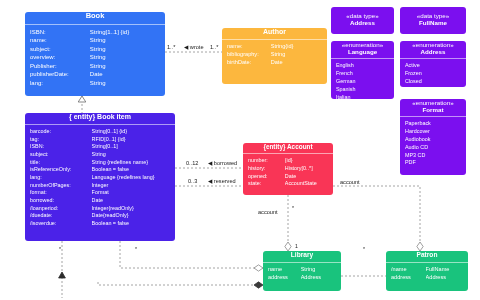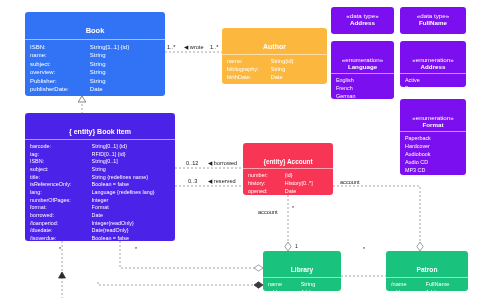--- a/index.html
+++ b/index.html
@@ -7,21 +7,21 @@
     width:480px;height:300px;
     background:#ffffff;
     font-family:"Liberation Sans", sans-serif;
     overflow:hidden;
     position:relative;
   }
   #canvas{position:absolute;inset:0;width:480px;height:300px;}
   .node{position:absolute;box-sizing:border-box;border-radius:3px;overflow:hidden;}
   .node .hdr{
     text-align:center;color:#ffffff;font-weight:bold;
-    line-height:1.15;padding:15px 2px 3px;
+    line-height:1.15;padding:0 2px 3px;
     border-bottom:1px solid rgba(255,255,255,.55);
   }
   .node .hdr .stereo{display:block;font-weight:normal;}
   .node .body{padding:3px 5px 4px 5px;}
   .row{display:flex;color:#ffffff;line-height:1.42;}
   .row .attr{flex:0 0 46%;white-space:nowrap;overflow:hidden;}
   .row .typ{flex:1 1 auto;white-space:nowrap;overflow:hidden;}
   .lit{color:#ffffff;line-height:1.45;white-space:nowrap;}
 
   

